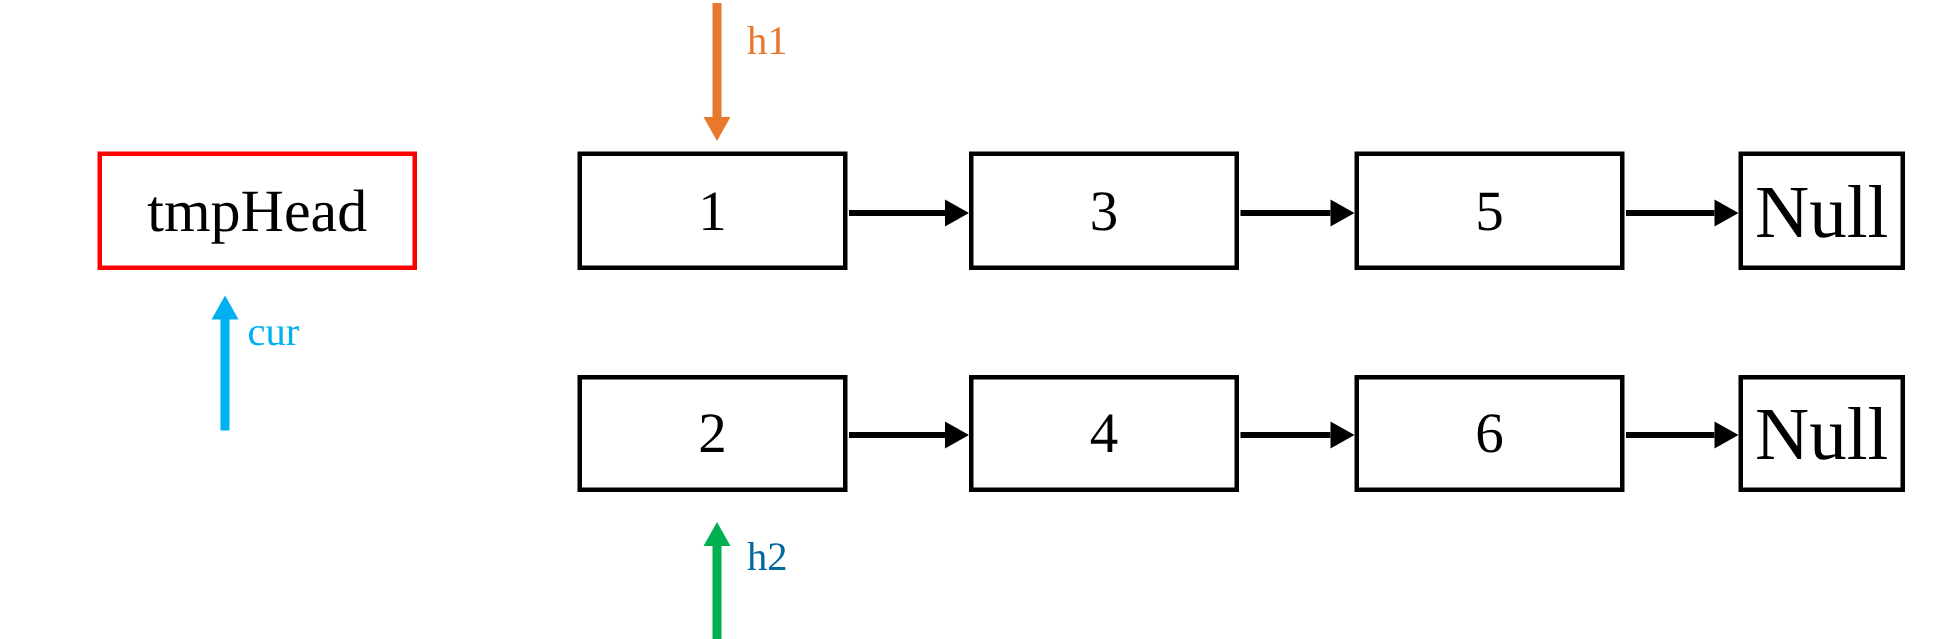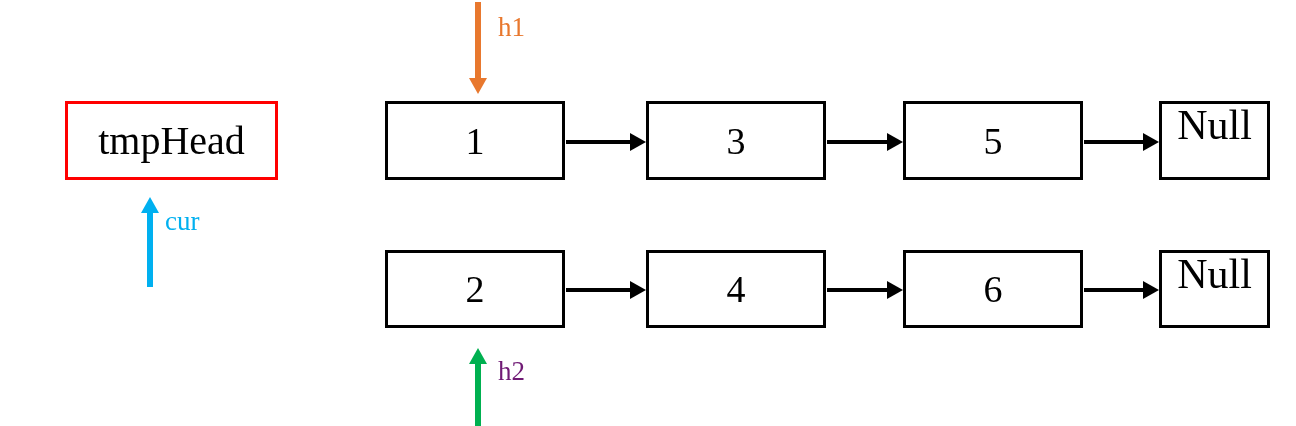--- a/index.html
+++ b/index.html
@@ -26,22 +26,23 @@
     font-size: 38px;
     color: #000000;
     line-height: 1;
   }
   .null-box {
     position: absolute;
     box-sizing: border-box;
     border: 3px solid #000000;
     background: #ffffff;
     display: flex;
+    align-items: center;
     justify-content: center;
-    font-size: 42px;
+    font-size: 50px;
     color: #000000;
     line-height: 1;
   }
   .tmp-box {
     position: absolute;
     box-sizing: border-box;
     border: 3px solid #ff0000;
     background: #ffffff;
     display: flex;
     align-items: center;
@@ -120,21 +121,21 @@
   <div class="v-arrow" style="left:478px; top:2px; height:92px;">
     <div class="shaft" style="top:0px; height:76px; background:#e8782e;"></div>
     <div class="head-down" style="top:76px; border-top:16px solid #e8782e;"></div>
   </div>
   <div class="ptr-label" style="left:498px; top:14px; color:#e8782e;">h1</div>
 
   <div class="v-arrow" style="left:478px; top:348px; height:78px;">
     <div class="shaft" style="top:14px; height:64px; background:#00b050;"></div>
     <div class="head-up" style="top:0px; border-bottom:16px solid #00b050;"></div>
   </div>
-  <div class="ptr-label" style="left:498px; top:358px; color:#701a75;">h2</div>
+  <div class="ptr-label" style="left:498px; top:358px; color:#0369a1;">h2</div>
 
   <div class="node-box" style="left:385px; top:101px; width:180px; height:79px;">
     <span>1</span>
   </div>
   <div class="link-arrow" style="left:566px; top:142px; width:80px;">
     <div class="shaft" style="width:64px;"></div>
     <div class="head" style="left:64px;"></div>
   </div>
 
   <div class="node-box" style="left:646px; top:101px; width:180px; height:79px;">

